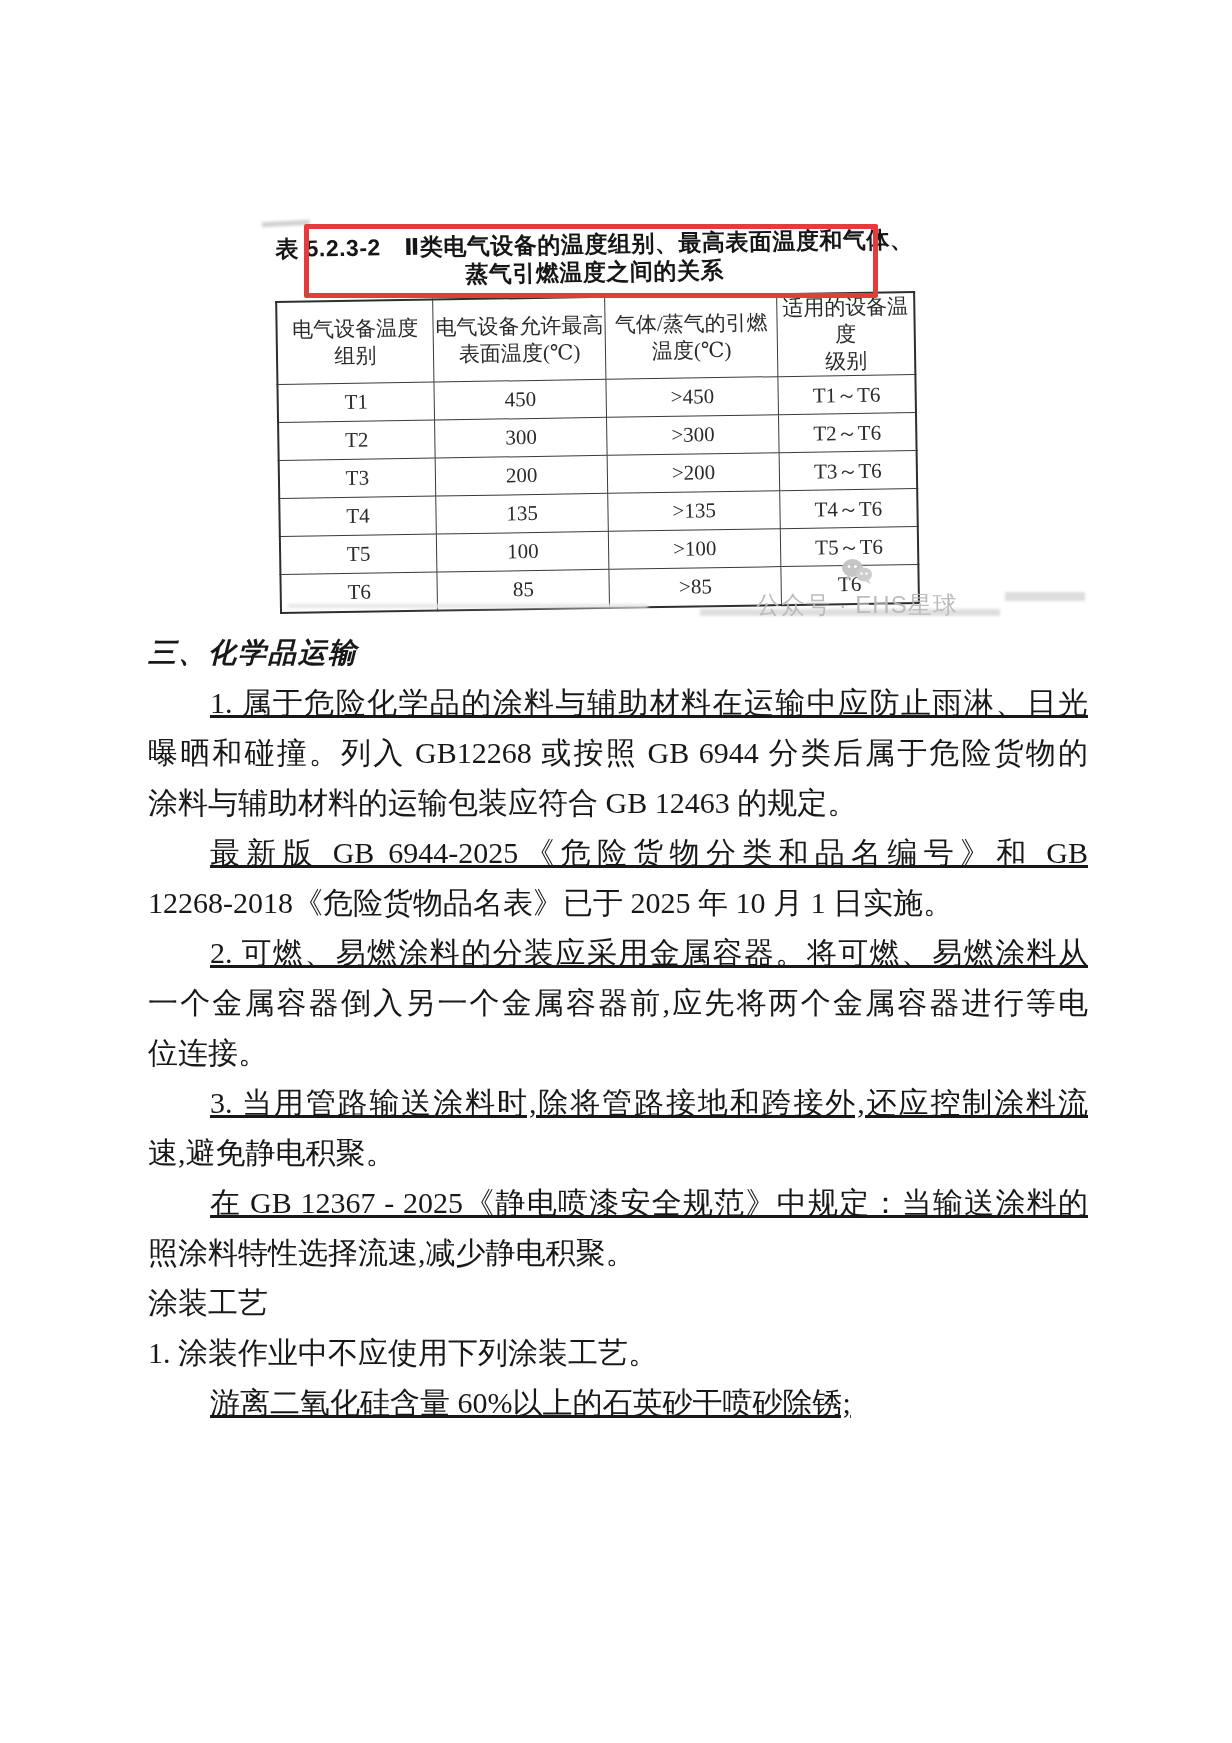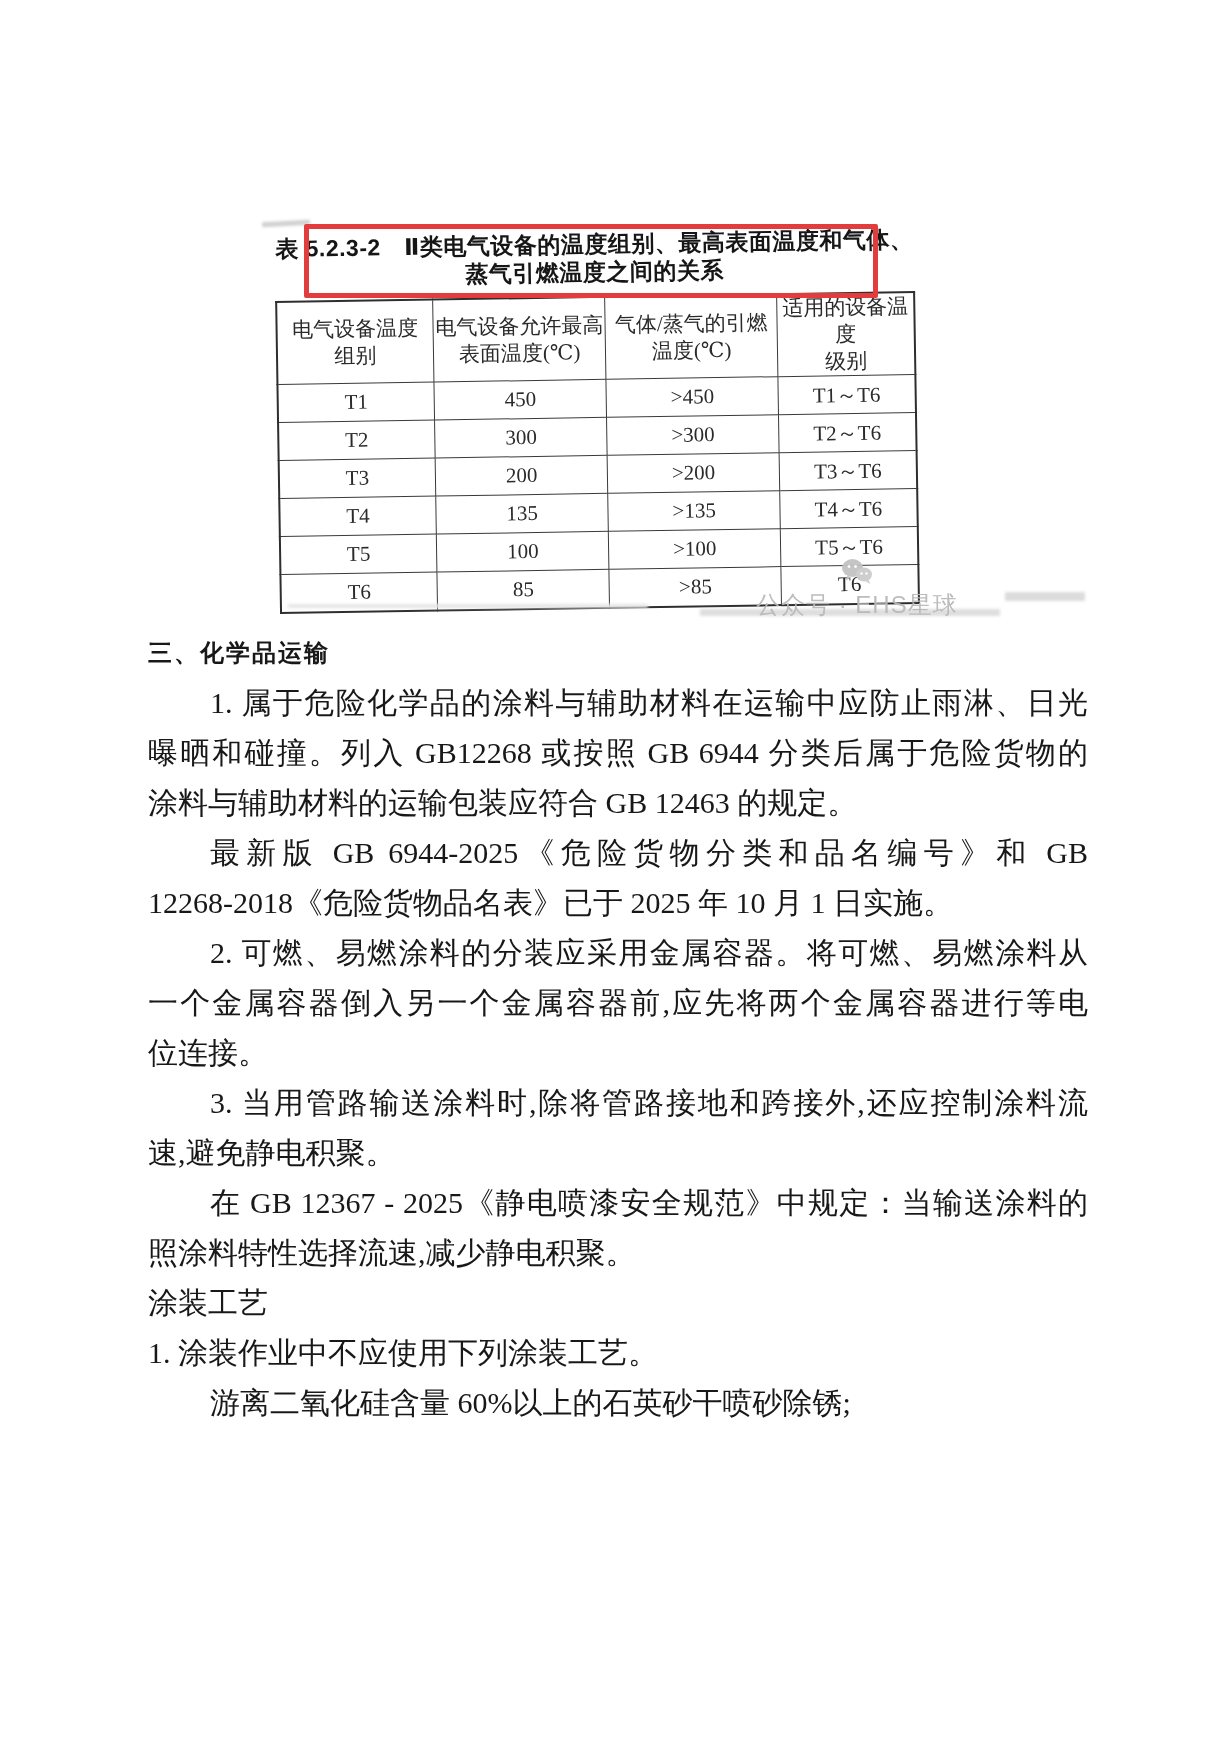--- a/index.html
+++ b/index.html
@@ -51,25 +51,26 @@
     font-size:24px; color:#b9b9b9; letter-spacing:1px;
     opacity:0.95; white-space:nowrap;flex-direction:column;
   }
 
   
   .body-text {
     position:absolute; left:148px; top:628px; width:940px;
     font-size:30px; line-height:50px; color:#181818;
   }
   .heading {
-    font-weight:bold; font-size:24px; letter-spacing:2px;
+    font-weight:bold; font-size:28px; letter-spacing:2px;
     line-height:50px;
+    font-style:italic;
   }
   .line { min-height:50px; }
-  .line.indent { text-indent:62px; }
+  .line.indent { text-indent:62px;text-decoration:underline; }
   .line.justify { text-align:justify; text-align-last:justify; }
 
   
   .page-number {
     position:absolute; left:0; top:1575px; width:100%;
     text-align:center; font-size:27px; letter-spacing:2px; color:#1a1a1a;
   }
 
   
   .artifact { position:absolute; background:#d6d6d6; filter:blur(1.5px); z-index:1; }

